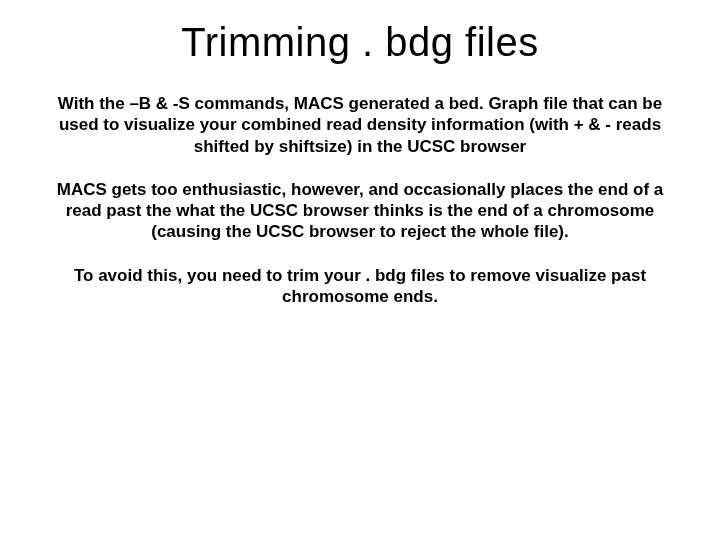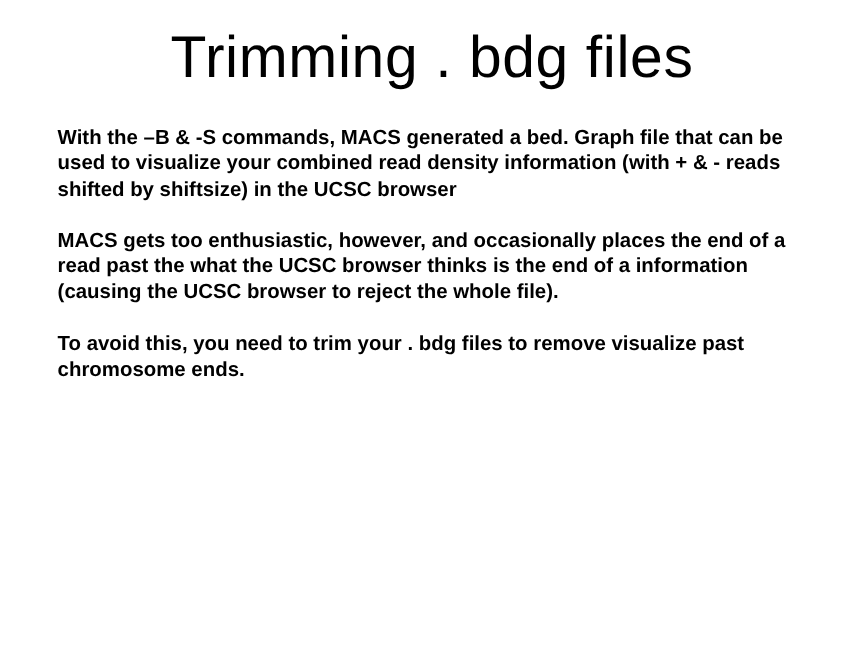--- a/index.html
+++ b/index.html
@@ -1,43 +1,44 @@
 <!DOCTYPE html>
 <html><head>
   <meta charset="utf-8">
   <style>
     * {
       margin: 0;
       padding: 0;
       box-sizing: border-box;
+      text-align: center;
     }
     body {
       width: 720px;
       height: 540px;
       background: #ffffff;
       font-family: Arial, Helvetica, sans-serif;
       color: #000000;
       padding: 20px 48px 0 48px;
     }
     .title {
-      font-size: 49px;
+      font-size: 40px;
       font-weight: normal;
       text-align: center;
       margin-bottom: 28px;
       letter-spacing: 0.5px;
     }
     .paragraph {
       font-size: 17px;
       font-weight: bold;
       line-height: 1.25;
       margin-bottom: 22px;
     }
   </style>
 </head>
 <body>
 
 <h1 class="title">Trimming . bdg files</h1>
 
 <p class="paragraph">With the –B &amp; -S commands, MACS generated a bed. Graph file that can be used to visualize your combined read density information (with + &amp; - reads shifted by shiftsize) in the UCSC browser</p>
 
-<p class="paragraph">MACS gets too enthusiastic, however, and occasionally places the end of a read past the what the UCSC browser thinks is the end of a information (causing the UCSC browser to reject the whole file).</p>
+<p class="paragraph">MACS gets too enthusiastic, however, and occasionally places the end of a read past the what the UCSC browser thinks is the end of a chromosome (causing the UCSC browser to reject the whole file).</p>
 
 <p class="paragraph">To avoid this, you need to trim your . bdg files to remove visualize past chromosome ends.</p>
 
 </body></html>

